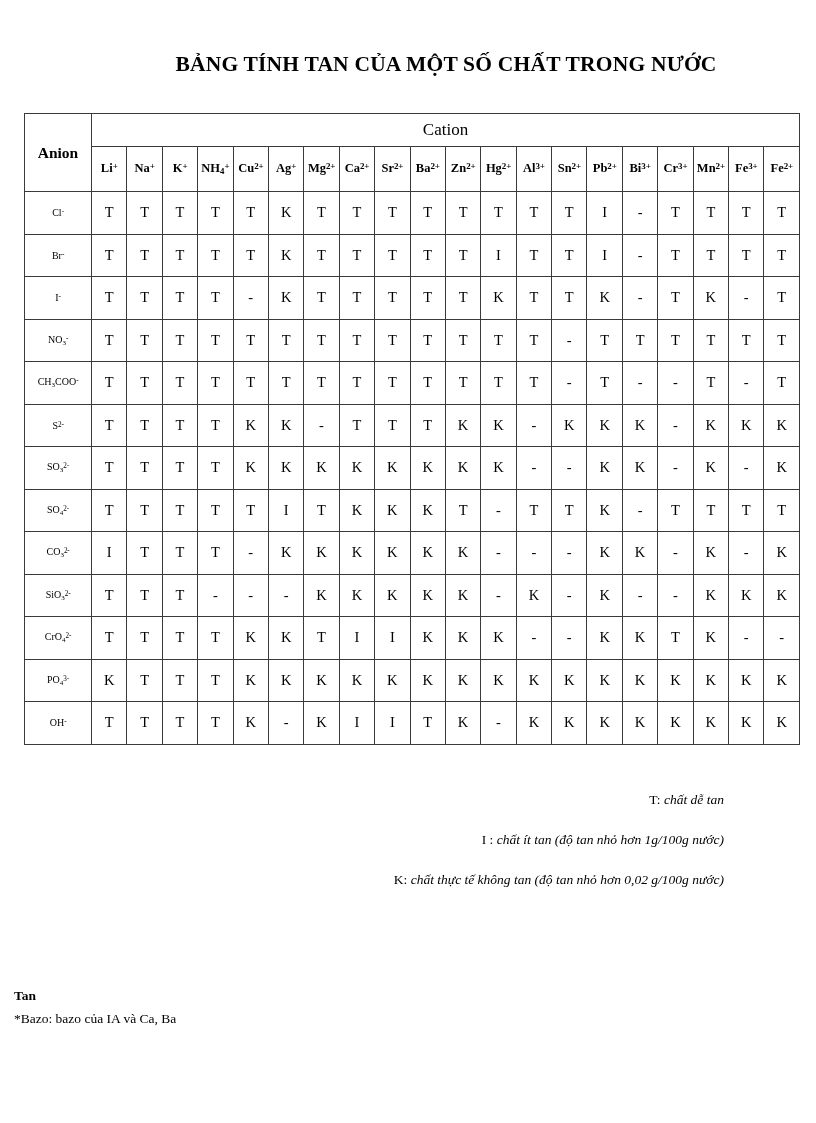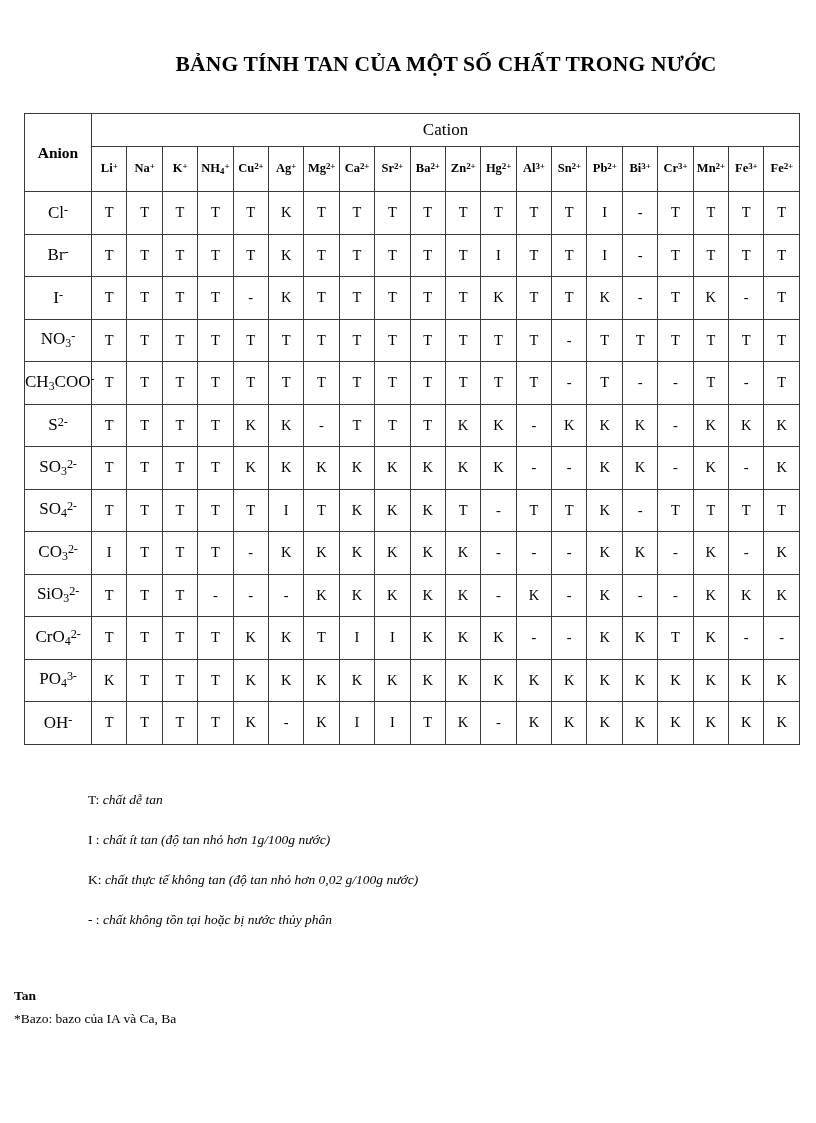--- a/index.html
+++ b/index.html
@@ -79,21 +79,21 @@
   .th-cation {
     font-size: 12.5px;
     font-weight: bold;
     height: 44px;
     line-height: 1.05;
     white-space: nowrap;
   }
 
   
   td.anion-cell {
-    font-size: 17px;
+    font-size: 10px;
     height: 41.5px;
     white-space: nowrap;
     font-weight: normal;
   }
 
   
   td.val {
     font-size: 14.5px;
     height: 41.5px;
     font-weight: normal;
@@ -107,22 +107,23 @@
   .supm {
     font-size: 0.72em;
     vertical-align: 0.30em;
     letter-spacing: -0.2px;
   }
 
   
   .legend {
     position: absolute;
     top: 792px;
-    left: 88px;
+    left: 104px;
     width: 620px;
+    text-align: right;
   }
   .legend-line {
     font-size: 13.5px;
     margin-bottom: 24px;
     font-family: "Liberation Serif", "DejaVu Serif", serif;
     white-space: nowrap;
   }
   .legend-line .code {
     font-style: normal;
   }
@@ -486,21 +487,20 @@
             <td class="val">K</td>
           </tr>
         </tbody>
     </table>
   </div>
 
   <div class="legend" id="legend-block">
       <div class="legend-line"><span class="code">T: </span><span class="desc">chất dễ tan</span></div>
       <div class="legend-line"><span class="code">I : </span><span class="desc">chất ít tan (độ tan nhỏ hơn 1g/100g nước)</span></div>
       <div class="legend-line"><span class="code">K: </span><span class="desc">chất thực tế không tan (độ tan nhỏ hơn 0,02 g/100g nước)</span></div>
-      <div class="legend-line"><span class="code">- : </span><span class="desc">chất không tồn tại hoặc bị nước thủy phân</span></div>
     </div>
 
   <div class="footer">
     <div class="footer-bold">Tan</div>
     <div class="footer-note">*Bazo: bazo của IA và Ca, Ba</div>
   </div>
 
 </div>
 
 </body></html>

